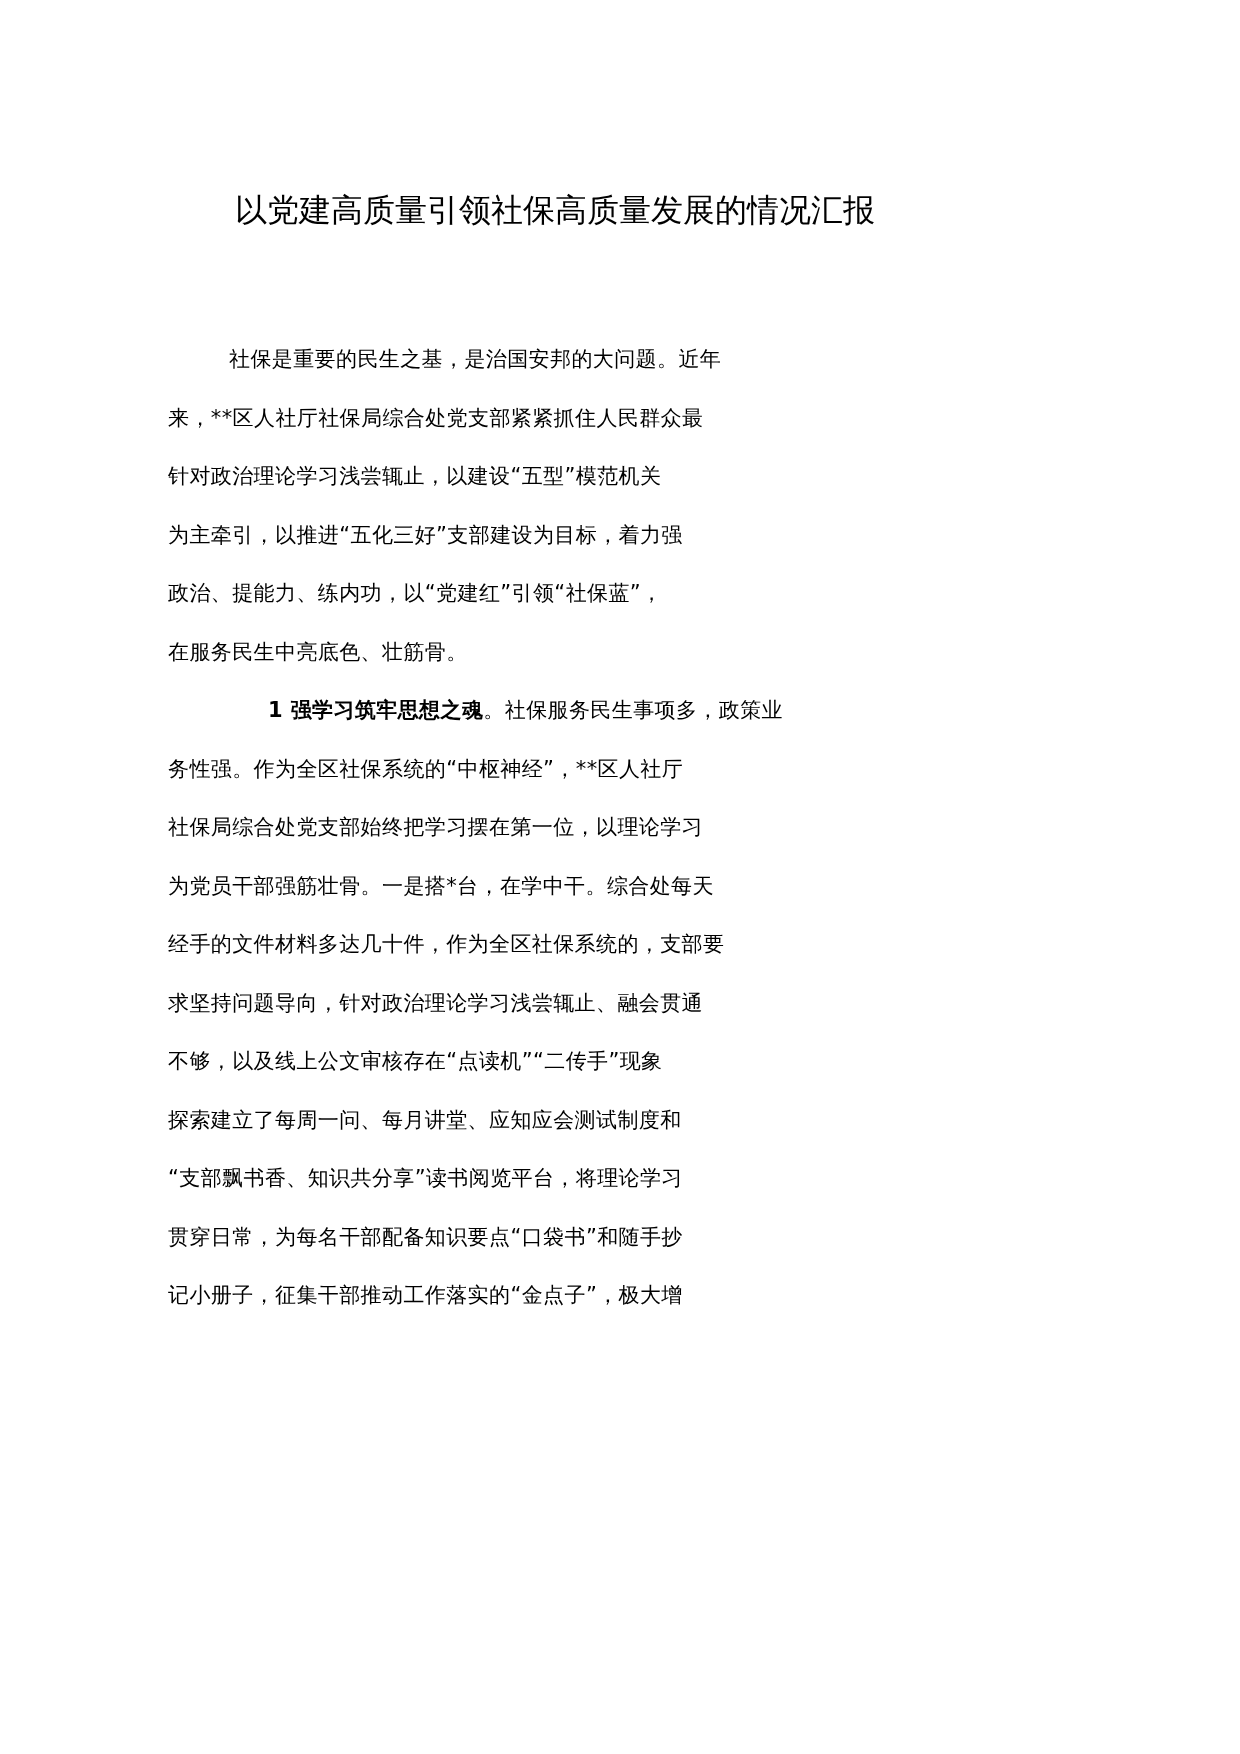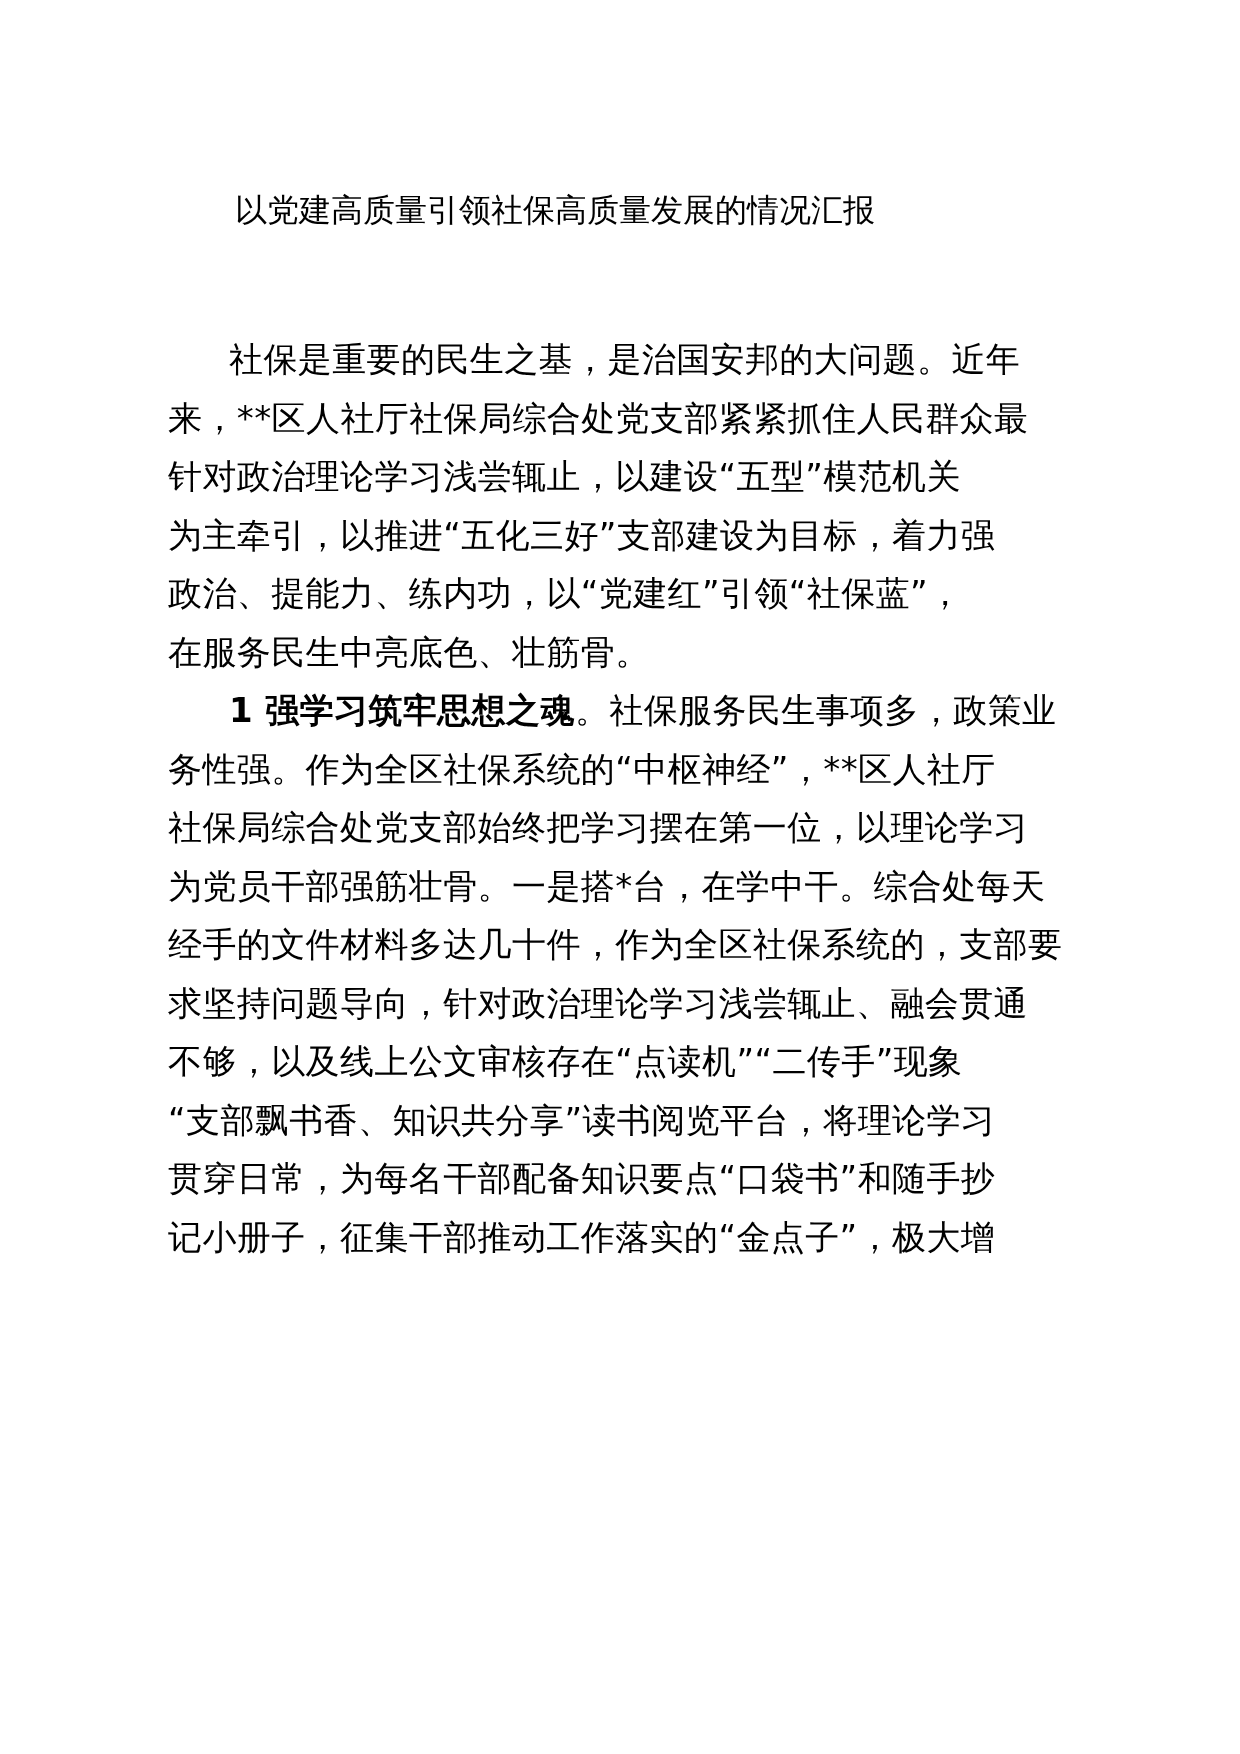--- a/index.html
+++ b/index.html
@@ -1,24 +1,24 @@
 <!DOCTYPE html>
 <html><head>
 <meta charset="utf-8">
 <style>
   html, body { margin: 0; padding: 0; background: #ffffff; }
   body { width: 1240px; height: 1754px; position: relative; overflow: hidden;
          font-family: "DejaVu Sans", "Liberation Sans", sans-serif; color: #000; }
   .title { position: absolute; top: 186px; left: 0; width: 1110px; text-align: center;
            font-size: 32px; font-weight: normal; letter-spacing: 0px; line-height: 48px; }
   .body { position: absolute; top: 330px; left: 168px; width: 775px; }
-  .line { font-size: 34px; line-height: 58.5px; height: 58.5px; white-space: nowrap;
+  .line { font-size: 21px; line-height: 58.5px; height: 58.5px; white-space: nowrap;
           letter-spacing: 0.4px; }
   .indent { padding-left: 61px; }
-  .bold { font-weight: bold; }
+  .bold { font-weight: bold; margin-left: 39px; }
 </style>
 </head>
 <body>
 
 <div class="title">以党建高质量引领社保高质量发展的情况汇报</div>
 
 <div class="body">
   <div>
     <div class="line indent">社保是重要的民生之基，是治国安邦的大问题。近年</div>
     <div class="line">来，**区人社厅社保局综合处党支部紧紧抓住人民群众最</div>
@@ -28,17 +28,18 @@
     <div class="line">在服务民生中亮底色、壮筋骨。</div>
   </div>
   <div>
     <div class="line indent"><span class="bold">1 强学习筑牢思想之魂</span><span>。社保服务民生事项多，政策业</span></div>
     <div class="line">务性强。作为全区社保系统的“中枢神经”，**区人社厅</div>
     <div class="line">社保局综合处党支部始终把学习摆在第一位，以理论学习</div>
     <div class="line">为党员干部强筋壮骨。一是搭*台，在学中干。综合处每天</div>
     <div class="line">经手的文件材料多达几十件，作为全区社保系统的，支部要</div>
     <div class="line">求坚持问题导向，针对政治理论学习浅尝辄止、融会贯通</div>
     <div class="line">不够，以及线上公文审核存在“点读机”“二传手”现象</div>
+    <div class="line">探索建立了每周一问、每月讲堂、应知应会测试制度和</div>
     <div class="line">“支部飘书香、知识共分享”读书阅览平台，将理论学习</div>
     <div class="line">贯穿日常，为每名干部配备知识要点“口袋书”和随手抄</div>
     <div class="line">记小册子，征集干部推动工作落实的“金点子”，极大增</div>
   </div>
 </div>
 
 </body></html>

